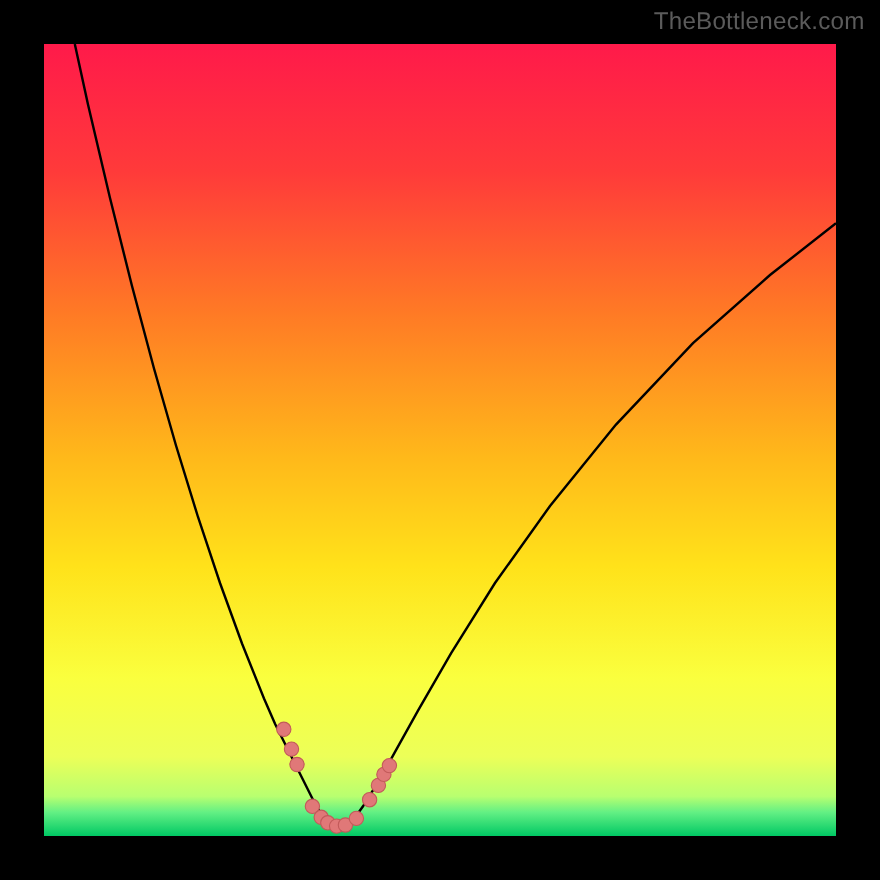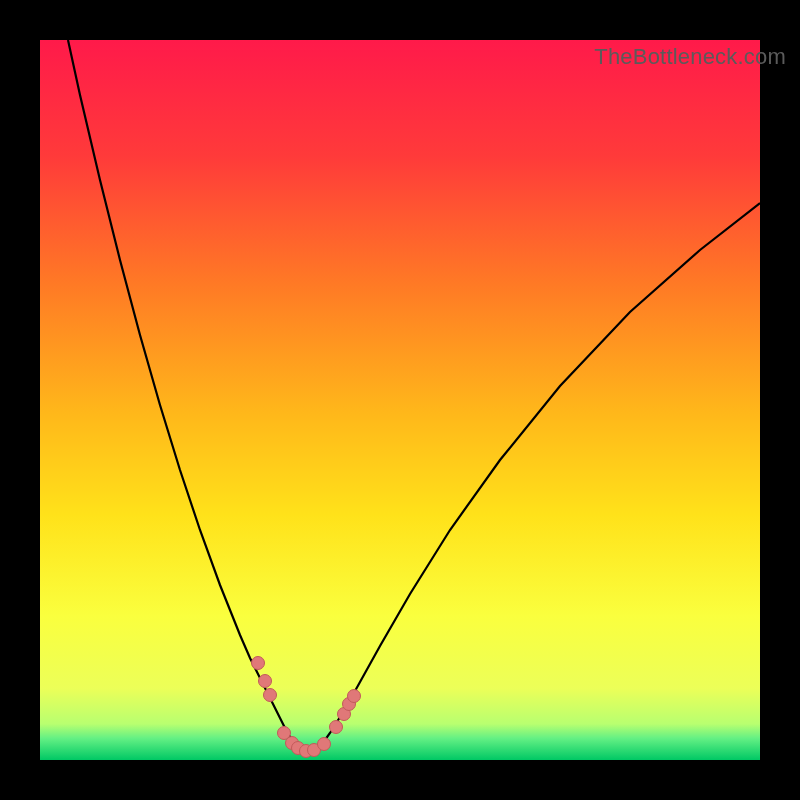--- a/index.html
+++ b/index.html
@@ -23,21 +23,20 @@
     inset: 0;
   }
   .watermark {
     position: absolute;
     top: 6px;
     right: 14px;
     font-family: Arial, Helvetica, sans-serif;
     font-size: 22px;
     color: #5b5b5b;
     letter-spacing: 0.2px;
-    margin-top: 38px;
   }
   svg.curves {
     position: absolute;
     inset: 0;
     width: 100%;
     height: 100%;
   }
 </style>
 </head>
 <body>

